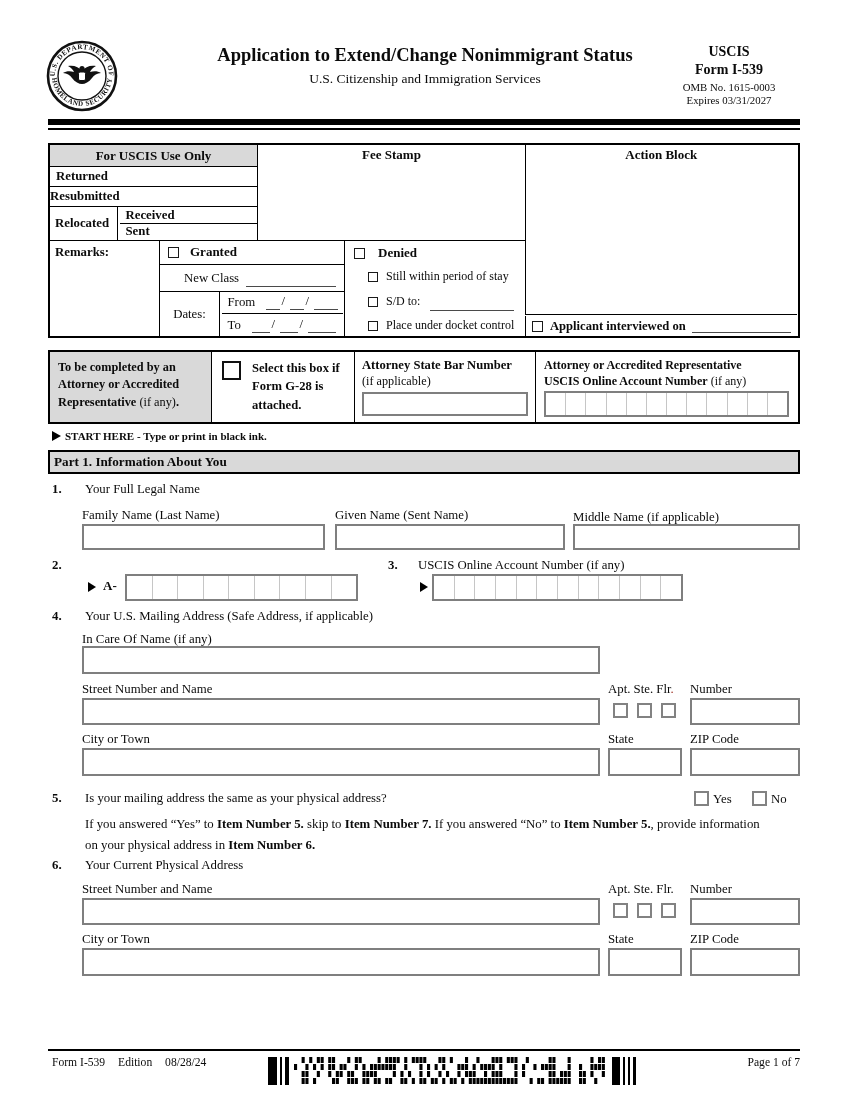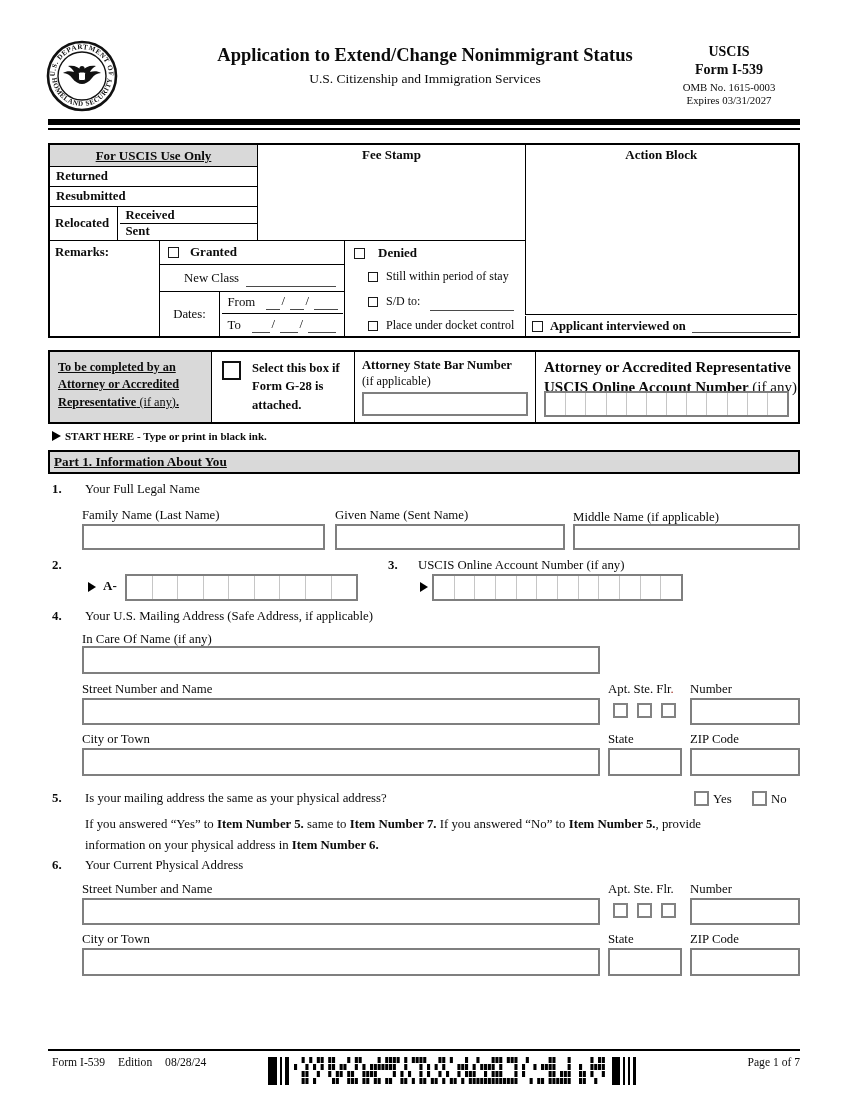--- a/index.html
+++ b/index.html
@@ -11,21 +11,21 @@
   .num{font-weight:bold;font-size:12.8px;}
   .b{font-weight:bold;}
   .box{border:2px solid #7f7f7f;background:#fff;box-sizing:border-box;}
   .comb{display:flex;border:2px solid #7f7f7f;background:#fff;box-sizing:border-box;}
   .comb-cell{flex:1;border-right:1px solid #c6c6c6;}
   .comb-cell:last-child{border-right:none;}
   .cbk{display:inline-block;width:11px;height:11px;border:1.5px solid #1a1a1a;background:#fff;box-sizing:border-box;}
   .cbg{position:absolute;width:15px;height:15px;border:2px solid #828282;background:#fff;box-sizing:border-box;}
   .cbb{position:absolute;width:19px;height:19px;border:2px solid #111;background:#fff;box-sizing:border-box;}
   .blank{display:inline-block;border-bottom:1.5px solid #4a4a4a;height:13px;vertical-align:bottom;}
-  .grayfill{background:#d9d9d9;text-decoration:underline;}
+  .grayfill{background:#d9d9d9;}
   .cell{position:absolute;box-sizing:border-box;}
   .br{border-right:1.5px solid #000;}
   .bb{border-bottom:1.5px solid #000;}
   .bl{border-left:1.5px solid #000;}
   .tbl{position:absolute;border:2px solid #000;box-sizing:content-box;}
   .ctr{text-align:center;}
   .arrow-right{width:0;height:0;border-left:9px solid #000;border-top:5.5px solid transparent;border-bottom:5.5px solid transparent;display:inline-block;}
   .hdr-line{line-height:1.15;}
   svg text{font-family:"Liberation Serif","DejaVu Serif",serif;}
 </style>
@@ -66,21 +66,21 @@
     <div style="font-size:10.8px;margin-top:1px">Expires 03/31/2027</div>
   </div>
 
   <div class="abs" style="left:48px;top:119px;width:752px;height:6px;background:#000"></div>
   <div class="abs" style="left:48px;top:128px;width:752px;height:2px;background:#000"></div>
 
   <div class="tbl" style="left:48px;top:143px;width:748px;height:191px;border-width:2px">
 
     <div class="cell grayfill br bb ctr b" style="left:0;top:0;width:208px;height:22px;font-size:13px;line-height:21px">For USCIS Use Only</div>
     <div class="cell br bb b" style="left:0;top:22px;width:208px;height:20px;font-size:12.8px;line-height:19px;padding-left:6px">Returned</div>
-    <div class="cell br bb b" style="left:0;top:42px;width:208px;height:20px;font-size:12.8px;line-height:19px;padding-left:6px">Resubmitted</div>
+    <div class="cell br bb b" style="left:0;top:42px;width:208px;height:20px;font-size:12.8px;line-height:19px;padding-left:0">Resubmitted</div>
     <div class="cell br bb" style="left:0;top:62px;width:208px;height:34px">
       <div class="cell br b" style="left:0;top:0;width:68px;height:34px;font-size:12.8px;line-height:33px;padding-left:5px">Relocated</div>
       <div class="cell bb b" style="left:69.5px;top:0;width:138px;height:17px;font-size:12.8px;line-height:16px;padding-left:6px">Received</div>
       <div class="cell b" style="left:69.5px;top:17px;width:138px;height:16px;font-size:12.8px;line-height:15px;padding-left:6px">Sent</div>
     </div>
 
     <div class="cell bb" style="left:208px;top:0;width:267px;height:96px">
       <div class="ctr b" style="font-size:13px;padding-top:2px">Fee Stamp</div>
     </div>
 
@@ -149,21 +149,21 @@
     <div class="cell br" style="left:162px;top:0;width:143px;height:70px">
       <span class="cbb" style="left:10px;top:9px"></span>
       <div class="b" style="position:absolute;left:40px;top:7px;width:96px;font-size:12.6px;line-height:1.45">Select this box if Form G-28 is attached.</div>
     </div>
     <div class="cell br" style="left:305px;top:0;width:181px;height:70px">
       <div class="b" style="position:absolute;left:7px;top:6px;font-size:12.6px;white-space:nowrap">Attorney State Bar Number</div>
       <div style="position:absolute;left:7px;top:22px;font-size:12.2px">(if applicable)</div>
       <div class="box" style="position:absolute;left:7px;top:40px;width:166px;height:24px"></div>
     </div>
     <div class="cell" style="left:486px;top:0;width:262px;height:70px">
-      <div style="position:absolute;left:8px;top:5px;font-size:15px;line-height:1.35;white-space:nowrap">
+      <div style="position:absolute;left:8px;top:5px;font-size:12px;line-height:1.35;white-space:nowrap">
         <span class="b">Attorney or Accredited Representative</span><br>
         <span class="b">USCIS Online Account Number</span><span> (if any)</span>
       </div>
       <div class="comb" style="position:absolute;left:8px;top:39px;width:245px;height:26px">
           <div class="comb-cell"></div>
           <div class="comb-cell"></div>
           <div class="comb-cell"></div>
           <div class="comb-cell"></div>
           <div class="comb-cell"></div>
           <div class="comb-cell"></div>
@@ -252,21 +252,21 @@
   <div class="abs box" style="left:690px;top:748px;width:110px;height:28px"></div>
 
   <div class="abs num" style="left:52px;top:791px">5.</div>
   <div class="abs lbl" style="left:85px;top:791px">Is your mailing address the same as your physical address?</div>
   <span class="cbg" style="left:694px;top:791px"></span>
   <span class="abs lbl" style="left:713px;top:792px">Yes</span>
   <span class="cbg" style="left:752px;top:791px"></span>
   <span class="abs lbl" style="left:771px;top:792px">No</span>
 
   <div class="abs" style="left:85px;top:814px;width:678px;font-size:12.8px;line-height:1.62">
-    <span>If you answered “Yes” to </span><span class="b">Item Number 5.</span><span> same to </span><span class="b">Item Number 7.</span><span>  If you answered “No” to </span><span class="b">Item Number 5.</span><span>, provide information on your physical address in </span><span class="b">Item Number 6.</span>
+    <span>If you answered “Yes” to </span><span class="b">Item Number 5.</span><span> skip to </span><span class="b">Item Number 7.</span><span>  If you answered “No” to </span><span class="b">Item Number 5.</span><span>, provide information on your physical address in </span><span class="b">Item Number 6.</span>
   </div>
 
   <div class="abs num" style="left:52px;top:858px">6.</div>
   <div class="abs lbl" style="left:85px;top:858px">Your Current Physical Address</div>
 
   <div class="abs lbl" style="left:82px;top:882px">Street Number and Name</div>
   <div class="abs box" style="left:82px;top:898px;width:518px;height:27px"></div>
   <div class="abs lbl" style="left:608px;top:882px"><span>Apt. Ste. Flr</span><span>.</span></div>
   <span class="cbg" style="left:613px;top:903px"></span>
   <span class="cbg" style="left:637px;top:903px"></span>

